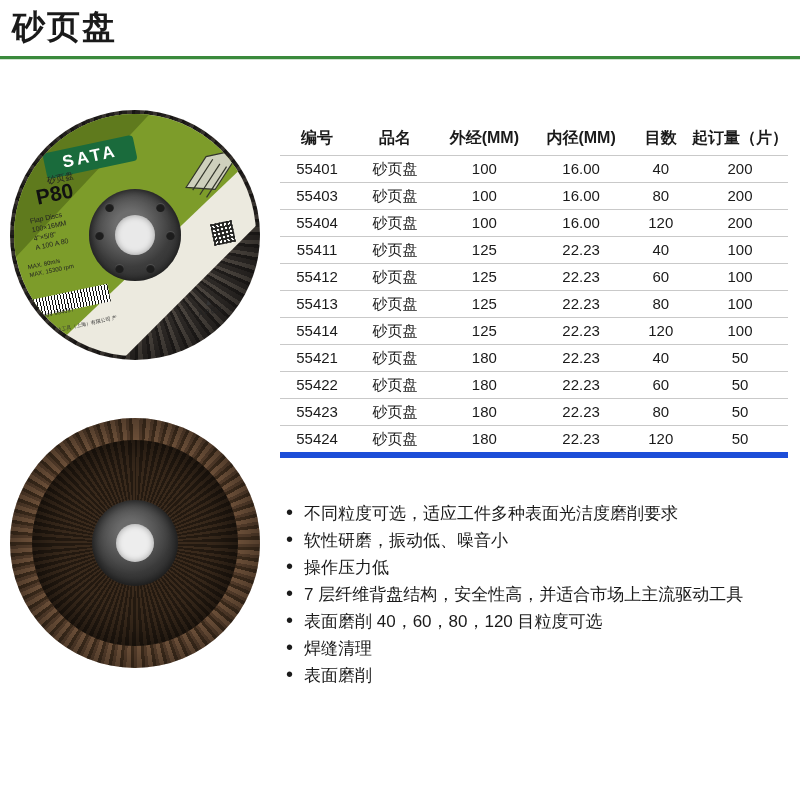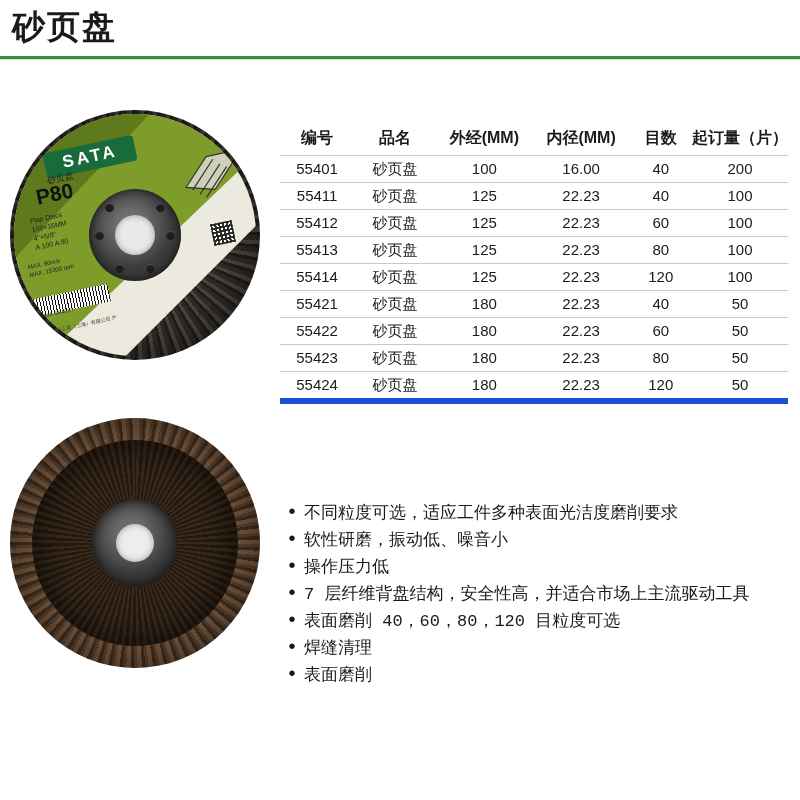--- a/index.html
+++ b/index.html
@@ -378,21 +378,20 @@
     margin: 0;
     padding: 0;
     list-style: none;
     font-size: 17px;
     line-height: 27px;
     color: #1a1a1a;
   }
   .features li {
     position: relative;
     padding-left: 22px;
-    font-family: Liberation Mono, monospace;
   }
   .features li:before {
     content: "•";
     position: absolute;
     left: 4px;
     top: -1px;
     font-size: 20px;
     line-height: 27px;
   }
 </style>
@@ -476,20 +475,36 @@
   <tbody>
     <tr>
       <td>55401</td>
       <td>砂页盘</td>
       <td>100</td>
       <td>16.00</td>
       <td>40</td>
       <td>200</td>
     </tr>
     <tr>
+      <td>55403</td>
+      <td>砂页盘</td>
+      <td>100</td>
+      <td>16.00</td>
+      <td>80</td>
+      <td>200</td>
+    </tr>
+    <tr>
+      <td>55404</td>
+      <td>砂页盘</td>
+      <td>100</td>
+      <td>16.00</td>
+      <td>120</td>
+      <td>200</td>
+    </tr>
+    <tr>
       <td>55411</td>
       <td>砂页盘</td>
       <td>125</td>
       <td>22.23</td>
       <td>40</td>
       <td>100</td>
     </tr>
     <tr>
       <td>55412</td>
       <td>砂页盘</td>

